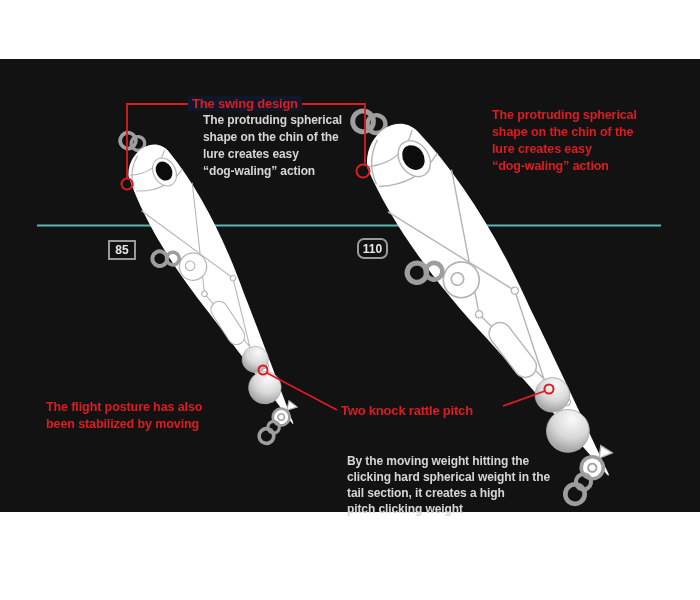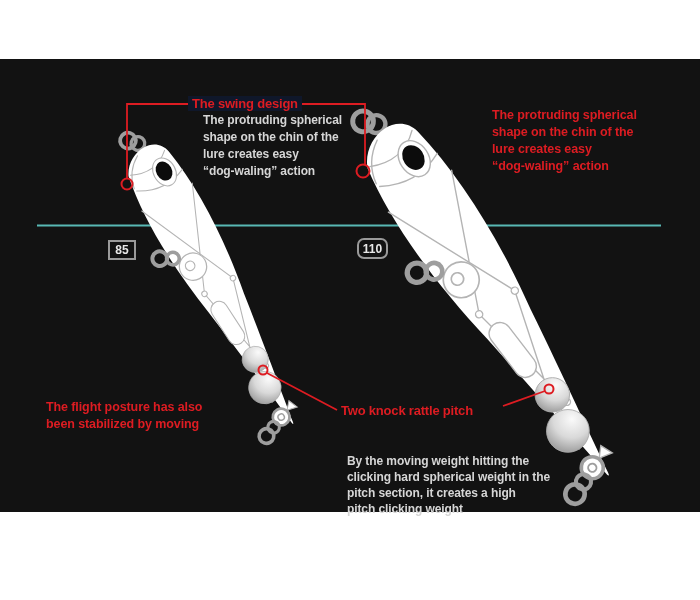--- a/index.html
+++ b/index.html
@@ -130,17 +130,17 @@
 
   <div class="txt red flight-note">
     <div>The flight posture has also</div>
     <div>been stabilized by moving</div>
   </div>
 
   <div class="txt red heading rattle-heading">Two knock rattle pitch</div>
   <div class="txt white bodytext rattle-body rattle-bodypos">
     <div>By the moving weight hitting the</div>
     <div>clicking hard spherical weight in the</div>
-    <div>pitch section, it creates a high</div>
+    <div>tail section, it creates a high</div>
     <div>pitch clicking weight</div>
   </div>
 
 </div>
 
 </body></html>

